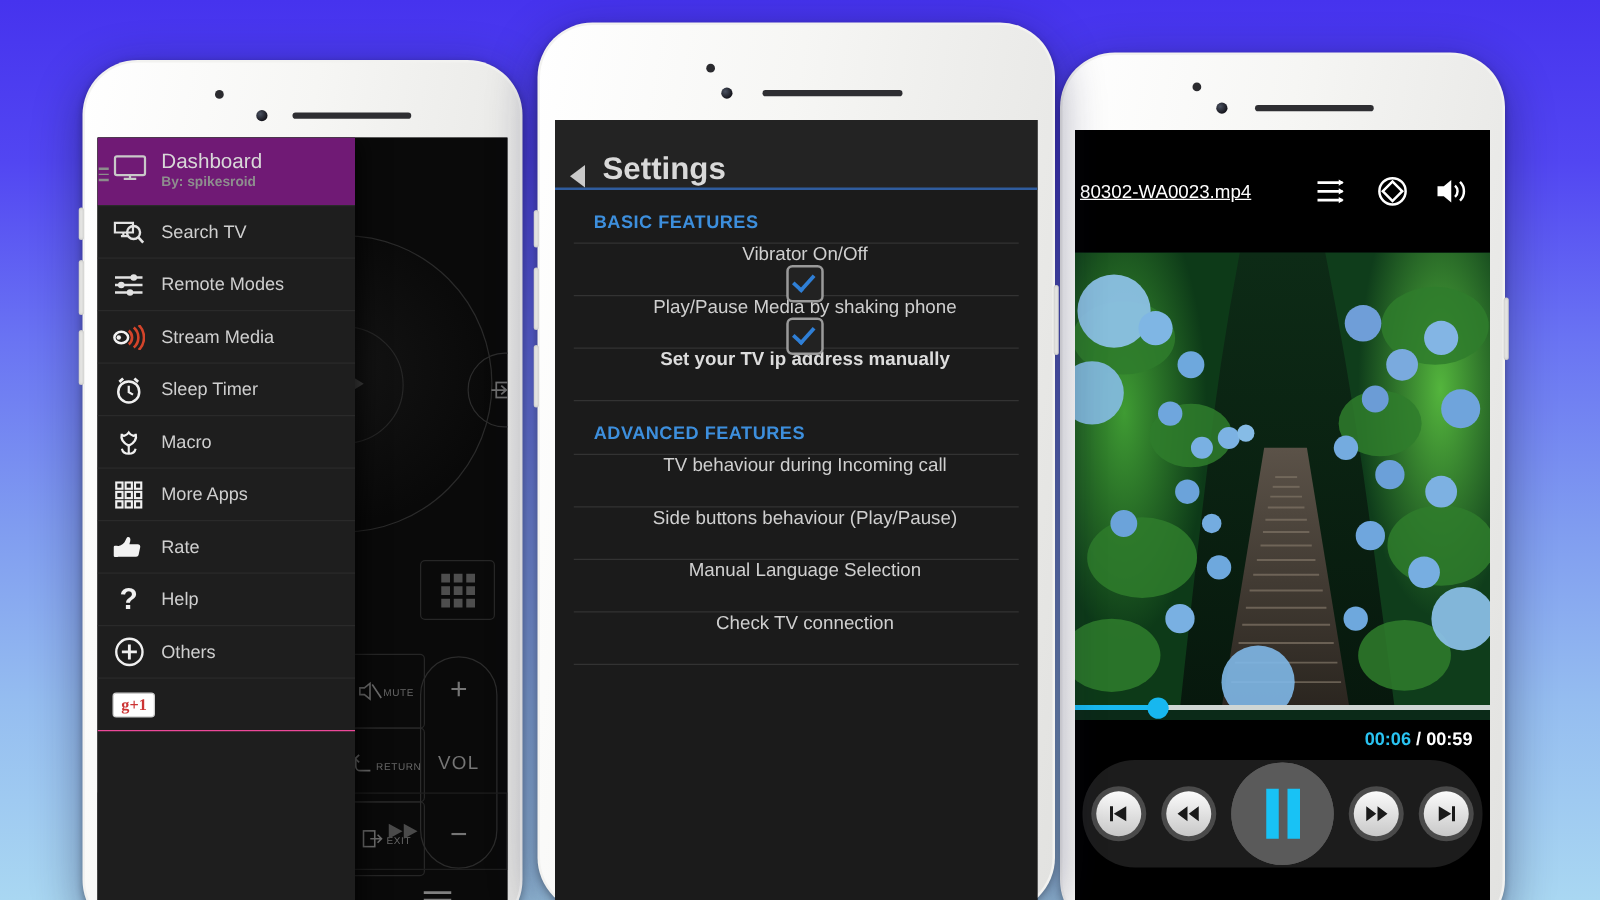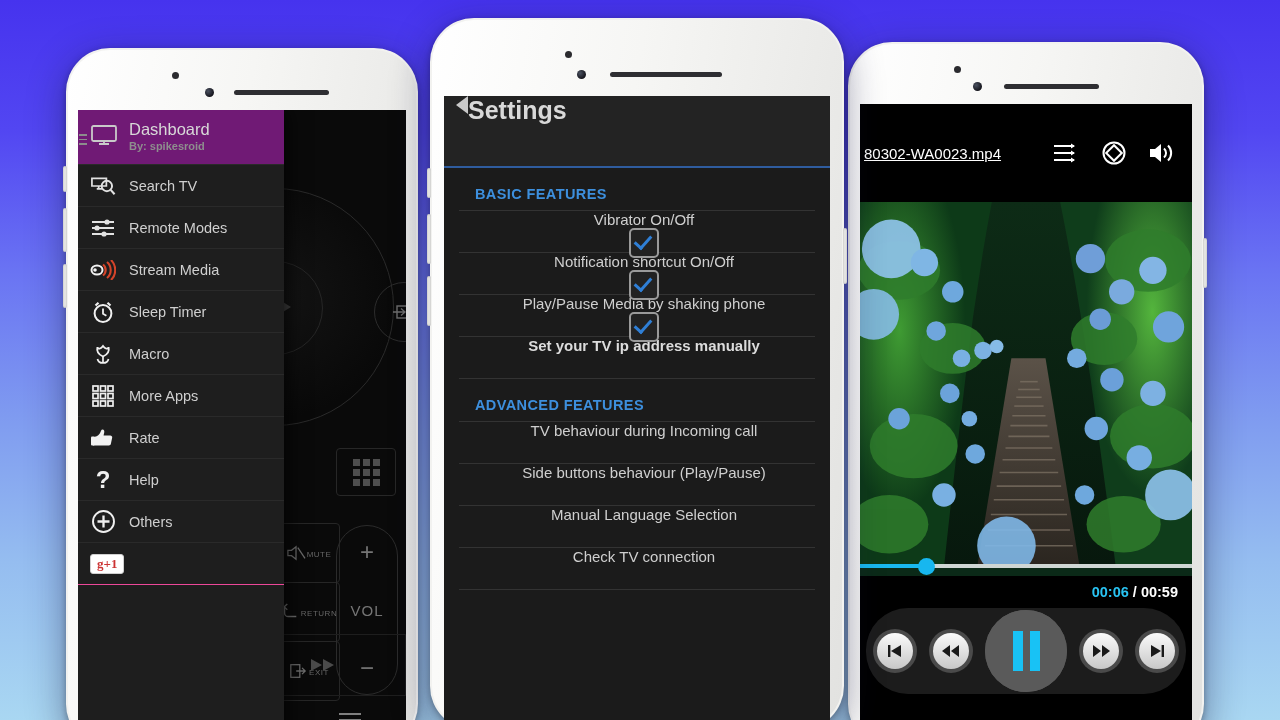--- a/index.html
+++ b/index.html
@@ -83,21 +83,21 @@
   .dw-item{display:flex;align-items:center;gap:13px;height:41px;padding-left:12px;
      border-top:1px solid #2a2a2a;color:#cfcfcf;font-size:14.5px;}
   .dw-item .ic{width:26px;display:flex;align-items:center;justify-content:center;flex:0 0 26px;}
   .gplus{display:inline-block;background:#fff;border:1px solid #cfcfcf;border-radius:3px;
      color:#c33;font-size:13px;font-weight:bold;padding:1px 6px;font-family:"Liberation Serif",serif;}
   .hamb-edge{position:absolute;left:1px;top:24px;z-index:7;display:flex;flex-direction:column;gap:3px;}
   .hamb-edge i{display:block;width:8px;height:1.5px;background:#8c8c8c;}
 
   
   .settings{position:absolute;inset:0;background:#1b1b1b;display:flex;flex-direction:column;}
-  .st-head{height:72px;background:#232323;display:flex;align-items:flex-start;padding-left:12px;
+  .st-head{height:56px;background:#232323;display:flex;align-items:flex-end;gap:14px;padding-left:12px;
      border-bottom:2px solid #2f5c9e;box-sizing:border-box;}
   .st-back{width:0;height:0;border-right:12px solid #c9c9c9;border-top:9px solid transparent;
      border-bottom:9px solid transparent;cursor:pointer;}
   .st-title{color:#d9d9d9;font-size:25px;font-weight:bold;}
   .st-section{color:#3d8fdd;font-size:14.5px;font-weight:bold;letter-spacing:.4px;
      padding:16px 0 8px 16px;border-bottom:1px solid #333;margin:0 15px;}
   .st-sec-wrap{padding-top:2px;}
   .st-row{display:flex;align-items:center;justify-content:space-between;height:41px;
      margin:0 15px;border-bottom:1px solid #333;color:#cfcfcf;font-size:15px;padding:0 2px 0 16px;flex-direction:column;}
   .st-row.bold{font-weight:bold;color:#dcdcdc;}
@@ -552,24 +552,20 @@
           <span class="st-title">Settings</span>
         </div>
 
         <div class="st-sec-wrap">
           <div class="st-section">BASIC FEATURES</div>
           <div class="st-row">
             <span>Vibrator On/Off</span>
             <span class="cbx on"></span>
           </div>
           <div class="st-row">
-            <span>Notification shortcut On/Off</span>
-            <span class="cbx on"></span>
-          </div>
-          <div class="st-row">
             <span>Play/Pause Media by shaking phone</span>
             <span class="cbx on"></span>
           </div>
           <div class="st-row bold">
             <span>Set your TV ip address manually</span>
           </div>
         </div>
 
         <div class="st-sec-wrap">
           <div class="st-section">ADVANCED FEATURES</div>

